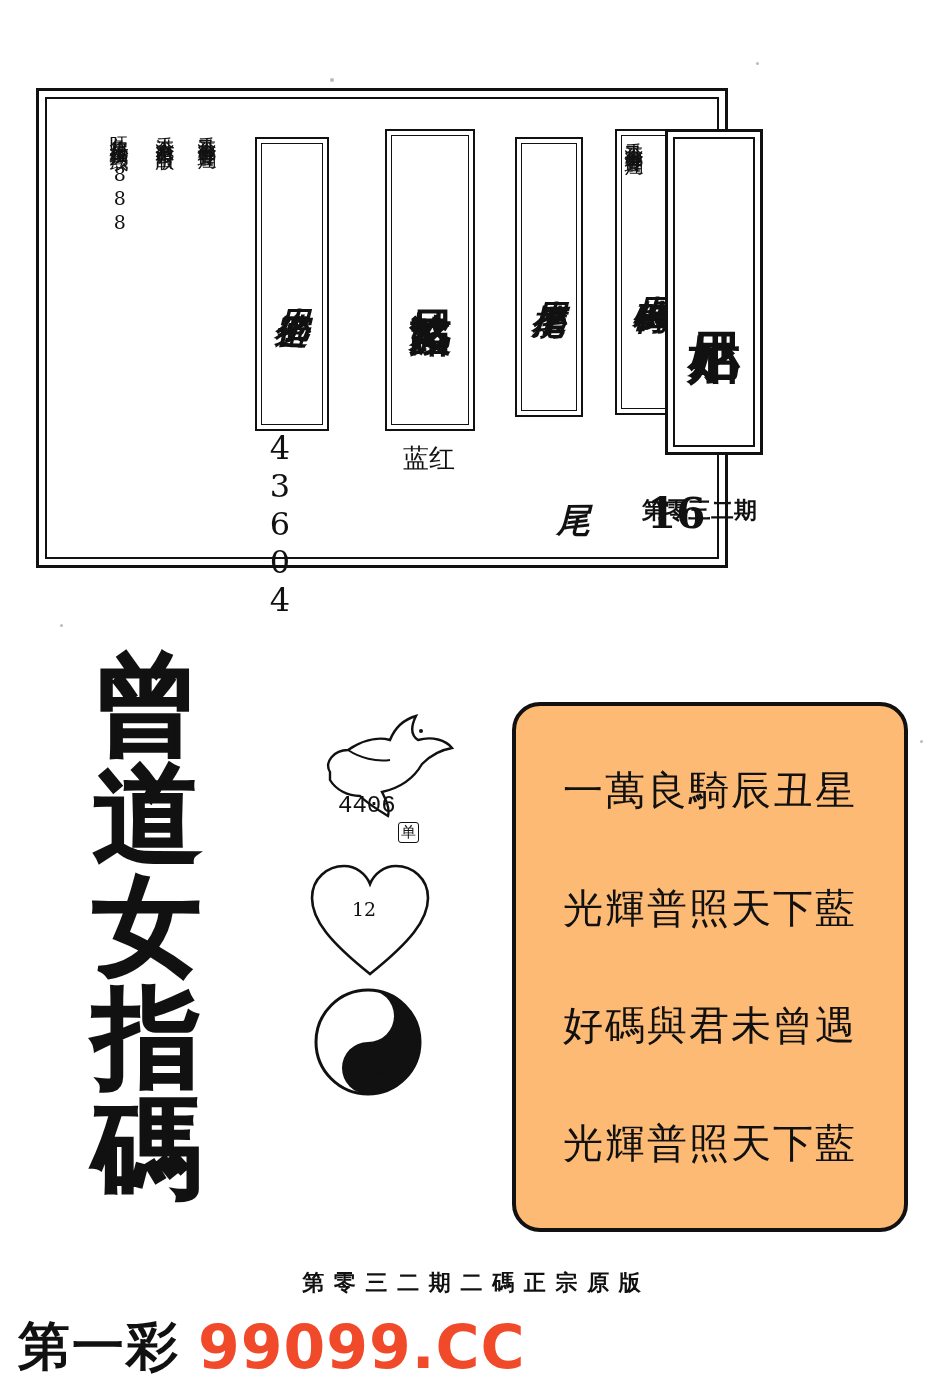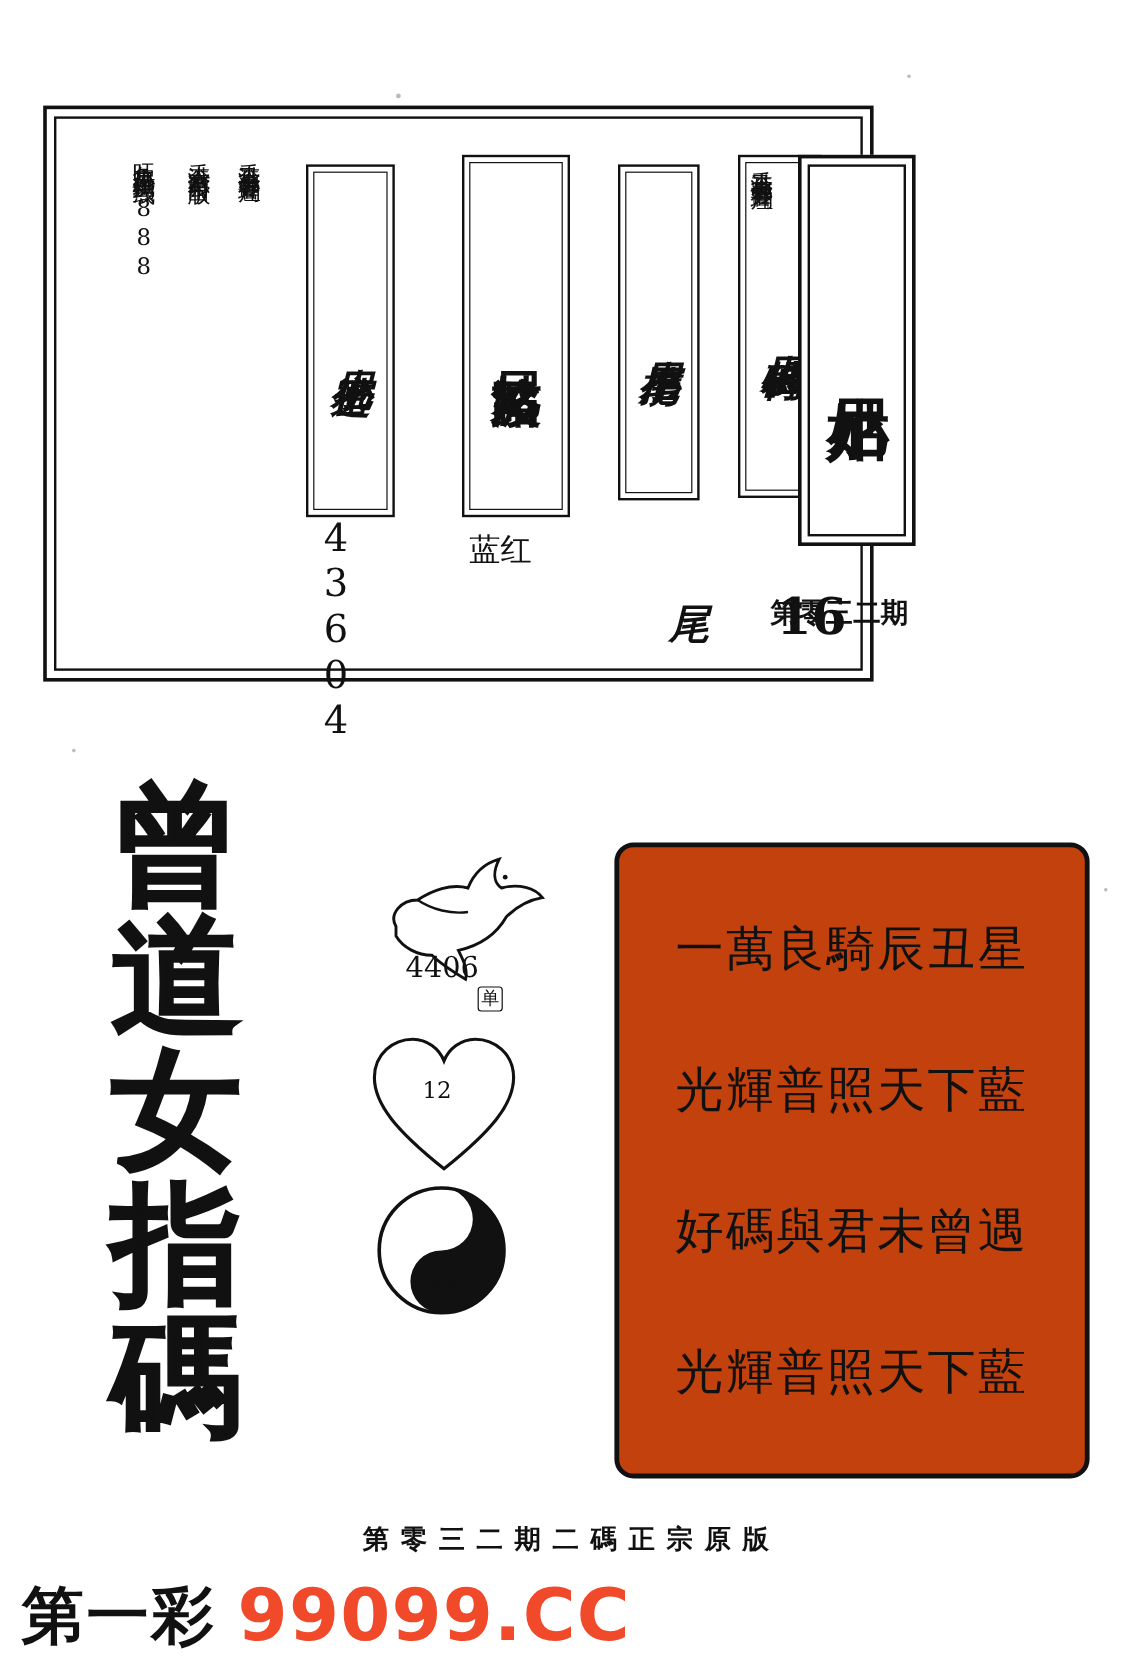--- a/index.html
+++ b/index.html
@@ -71,21 +71,21 @@
 
   #box-bolu .vtext{font-size:42px;font-style:normal;font-family:"DejaVu Serif","Liberation Serif",serif;}
 
   .under-label{
     position:absolute;color:#111;font-family:"DejaVu Serif","Liberation Serif",serif;
     white-space:nowrap;
   }
   #num-16{left:600px;top:390px;font-size:42px;font-weight:bold;}
   #lbl-wei{left:504px;top:378px;font-size:34px;font-weight:bold;
            writing-mode:vertical-rl;text-orientation:upright;font-style:italic;}
-  #lbl-lanhong{left:344px;top:342px;font-size:26px;}
+  #lbl-lanhong{left:356px;top:342px;font-size:26px;}
   #num-43604{left:214px;top:330px;font-size:32px;
            writing-mode:vertical-rl;text-orientation:upright;letter-spacing:0px;}
 
   .side-col{position:absolute;top:22px;font-size:19px;line-height:1.1;}
   #col-org2{left:150px;}
   #col-org3{left:108px;}
   #col-hot{left:62px;}
 
   
   .bigtitle{
@@ -97,30 +97,30 @@
     -webkit-text-stroke:2px #111;
   }
   .bigtitle span{display:block;}
 
   
   .icons{position:absolute;left:290px;top:700px;width:170px;height:420px;}
   .icon-num{
     position:absolute;font-family:"DejaVu Serif","Liberation Serif",serif;
     color:#111;font-size:22px;
   }
-  #dove-num{left:48px;top:92px;font-size:24px;}
+  #dove-num{left:48px;top:92px;font-size:24px;font-family:Liberation Mono, monospace;}
   #dove-tag{left:108px;top:122px;font-size:15px;border:1px solid #111;
             border-radius:3px;padding:0 2px;}
   #heart-num{left:62px;top:198px;font-size:19px;}
   #yy-num{left:68px;top:325px;font-size:22px;font-weight:bold;margin-top:28px;}
 
   
   .poem{
     position:absolute;left:512px;top:702px;width:388px;height:522px;
-    border:4px solid #111;border-radius:16px;background:#c2410c;
+    border:4px solid #111;border-radius:28px;background:#fdba74;
   }
   .poem-lines{
     position:absolute;inset:26px 22px;
     display:flex;flex-direction:column;justify-content:space-around;
     font-family:"DejaVu Serif","Liberation Serif",serif;
     font-size:40px;color:#111;
     letter-spacing:2px;
   }
   .poem-lines div{text-align:center;white-space:nowrap;}
 

